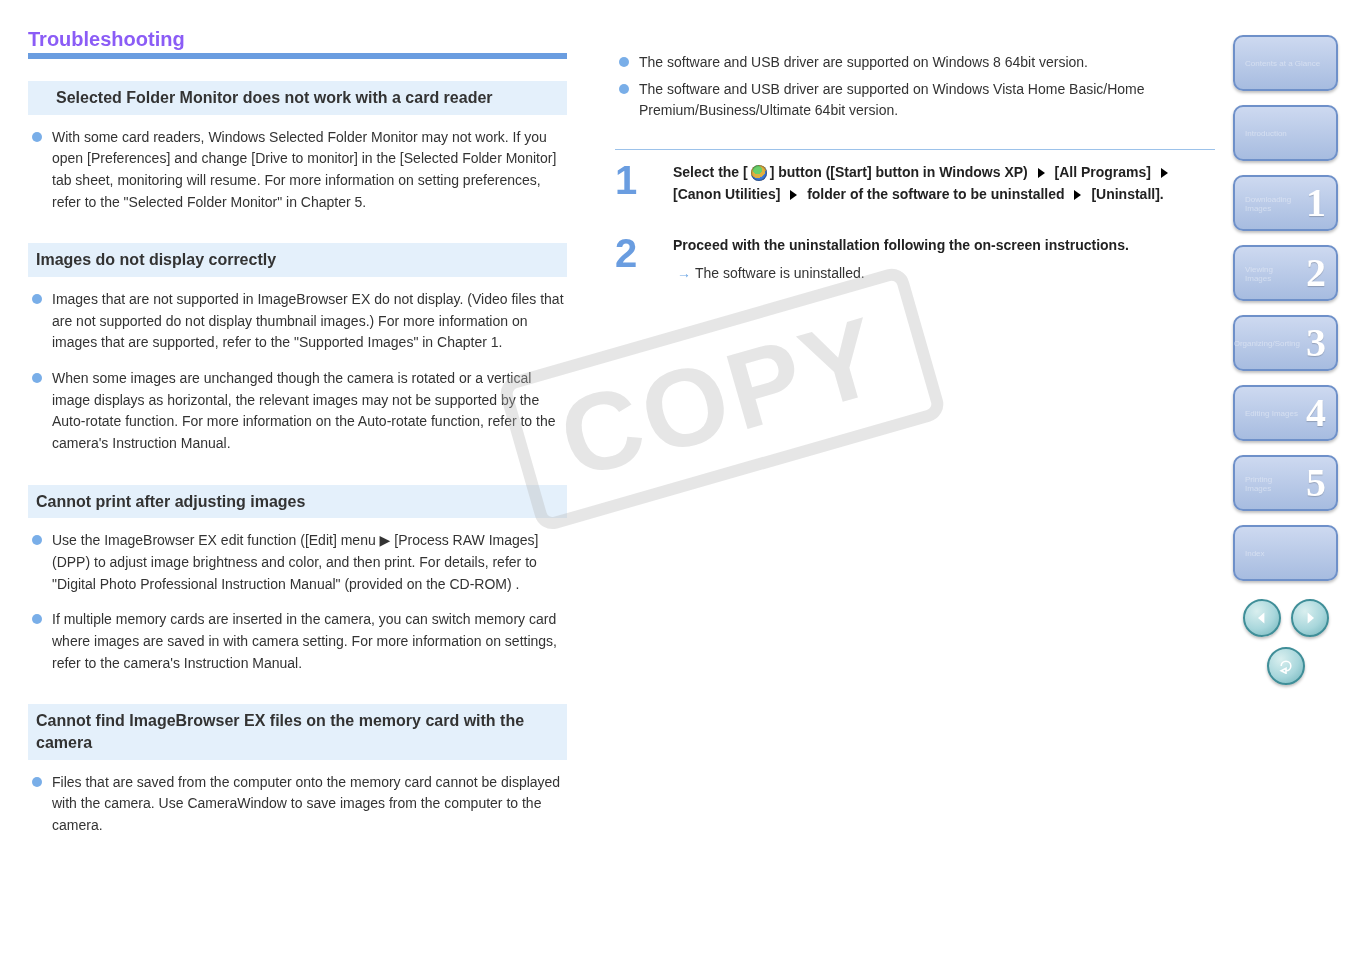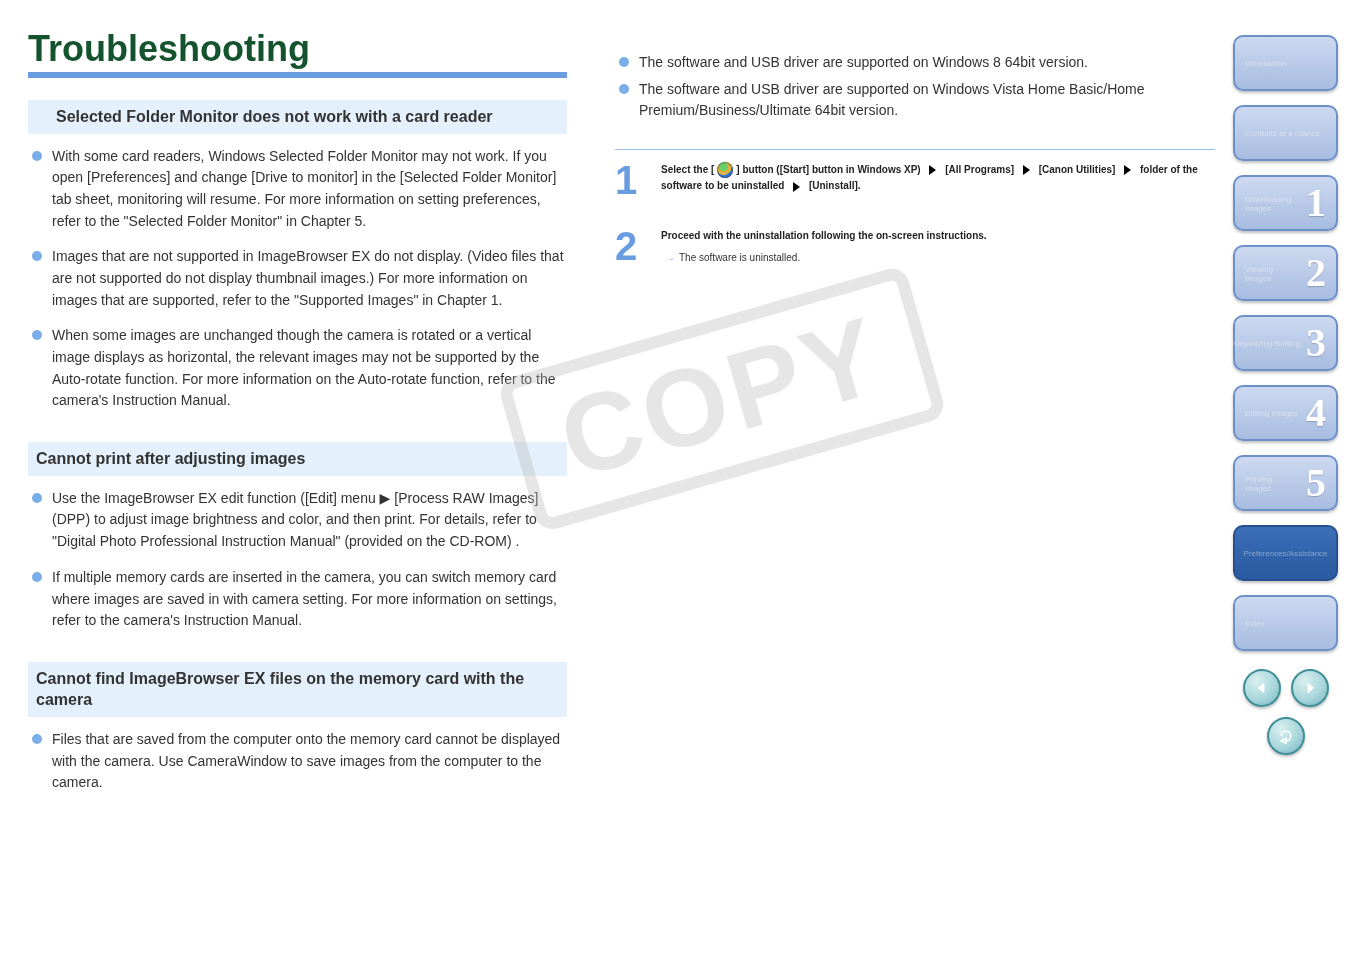--- a/index.html
+++ b/index.html
@@ -24,23 +24,23 @@
     width: 585px;
   }
   .col-right {
     flex: 1;
     padding-left: 30px;
     padding-right: 10px;
   }
 
   
   .title {
-    font-size: 36px;
-    font-weight: bold;
-    color: #14532d;
+    font-size: 20px;
+    font-weight: bold;
+    color: #8b5cf6;
     margin-top: 8px;
     margin-bottom: 0px;
   }
   .title-underline {
     height: 6px;
     background: #6a9de0;
     width: 100%;
     margin-top: 2px;
     margin-bottom: 22px;
   }
@@ -127,21 +127,22 @@
     font-size: 40px;
     font-weight: bold;
     color: #6a9de0;
     width: 46px;
     line-height: 0.9;
   }
   .step-body {
     flex: 1;
     line-height: 1.55;
     color: #222;
-    font-size: 10px;
+    font-size: 14px;
+    margin-left: 12px;
   }
   .step-body .arrow-item {
     display: inline-block;
     margin-top: 6px;
     color: #333;
   }
   .step-body .arrow-sym { color: #6fa8e4; font-weight: bold; margin: 0 4px;}
   .triangle {
     display: inline-block;
     width: 0; height: 0;
@@ -267,20 +268,21 @@
   <div class="col col-left">
 
     <div class="title">Troubleshooting</div>
     <div class="title-underline"></div>
 
     <div class="subhead first">Selected Folder Monitor does not work with a card reader</div>
     <ul class="bl">
       <li>With some card readers, Windows Selected Folder Monitor may not work. If you open [Preferences] and change [Drive to monitor] in the [Selected Folder Monitor] tab sheet, monitoring will resume. For more information on setting preferences, refer to the "Selected Folder Monitor" in Chapter 5.</li>
     </ul>
 
+    <div class="subhead">Images do not display correctly</div>
     <ul class="bl">
       <li>Images that are not supported in ImageBrowser EX do not display. (Video files that are not supported do not display thumbnail images.) For more information on images that are supported, refer to the "Supported Images" in Chapter 1.</li>
       <li>When some images are unchanged though the camera is rotated or a vertical image displays as horizontal, the relevant images may not be supported by the Auto-rotate function. For more information on the Auto-rotate function, refer to the camera's Instruction Manual.</li>
     </ul>
 
     <div class="subhead">Cannot print after adjusting images</div>
     <ul class="bl">
       <li>Use the ImageBrowser EX edit function ([Edit] menu ▶ [Process RAW Images] (DPP) to adjust image brightness and color, and then print. For details, refer to "Digital Photo Professional Instruction Manual" (provided on the CD-ROM) .</li>
     </ul>
 
@@ -327,47 +329,44 @@
       <div class="step-body">
         <span class="bold">Proceed with the uninstallation following the on-screen instructions.</span><br>
         <span class="arrow-item"><span class="arrow-sym">→</span><span>The software is uninstalled.</span></span>
       </div>
     </div>
 
   </div>
 
   <div class="sidebar">
     <div class="nav-btn no-num">
+      <span class="label">Contents at a Glance</span>
+    </div>
+    <div class="nav-btn no-num">
       <span class="label">Introduction</span>
-    </div>
-    <div class="nav-btn no-num">
-      <span class="label">Contents at a Glance</span>
     </div>
     <div class="nav-btn">
       <span class="label">Downloading Images</span>
       <span class="big-num">1</span>
     </div>
     <div class="nav-btn">
       <span class="label">Viewing Images</span>
       <span class="big-num">2</span>
     </div>
     <div class="nav-btn">
       <span class="label">Organizing/Sorting</span>
       <span class="big-num">3</span>
     </div>
     <div class="nav-btn">
       <span class="label">Editing Images</span>
       <span class="big-num">4</span>
     </div>
     <div class="nav-btn">
       <span class="label">Printing Images</span>
       <span class="big-num">5</span>
-    </div>
-    <div class="nav-btn no-num active">
-      <span class="label">Preferences/Assistance</span>
     </div>
     <div class="nav-btn no-num">
       <span class="label">Index</span>
     </div>
 
     <div class="pager">
       <div class="circle-btn">
         <svg viewBox="0 0 20 20">
             <polygon points="13,3 5,10 13,17" fill="#fff"></polygon>
           </svg>

